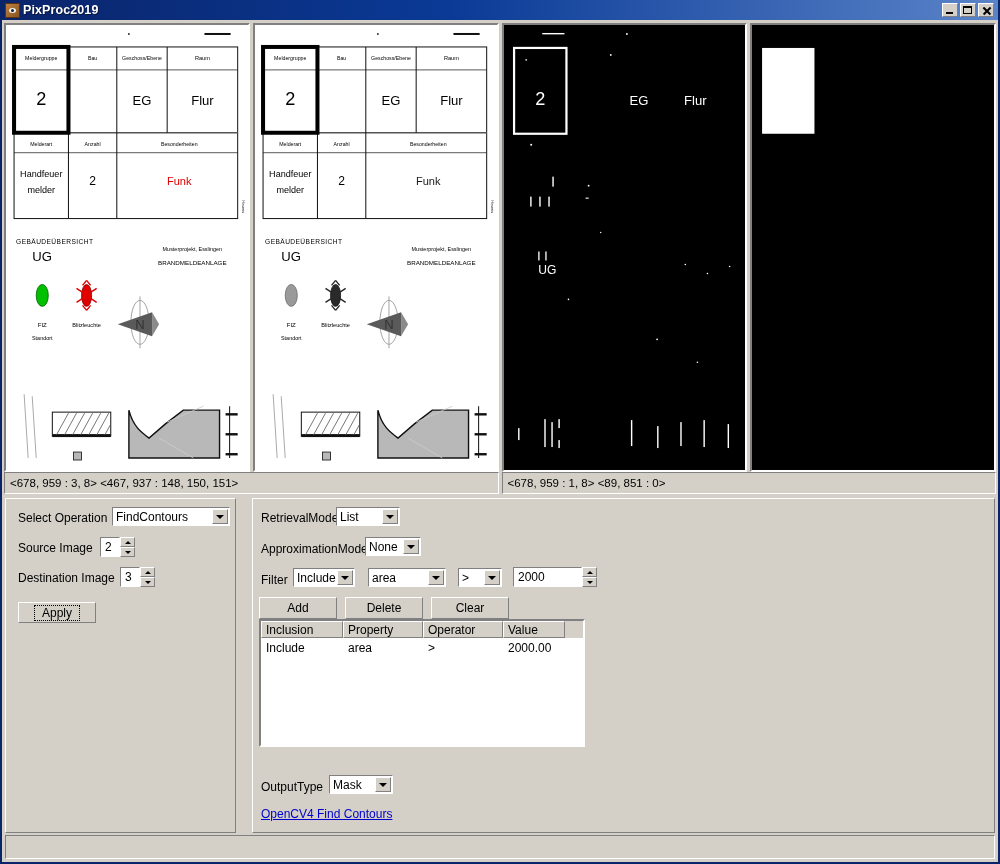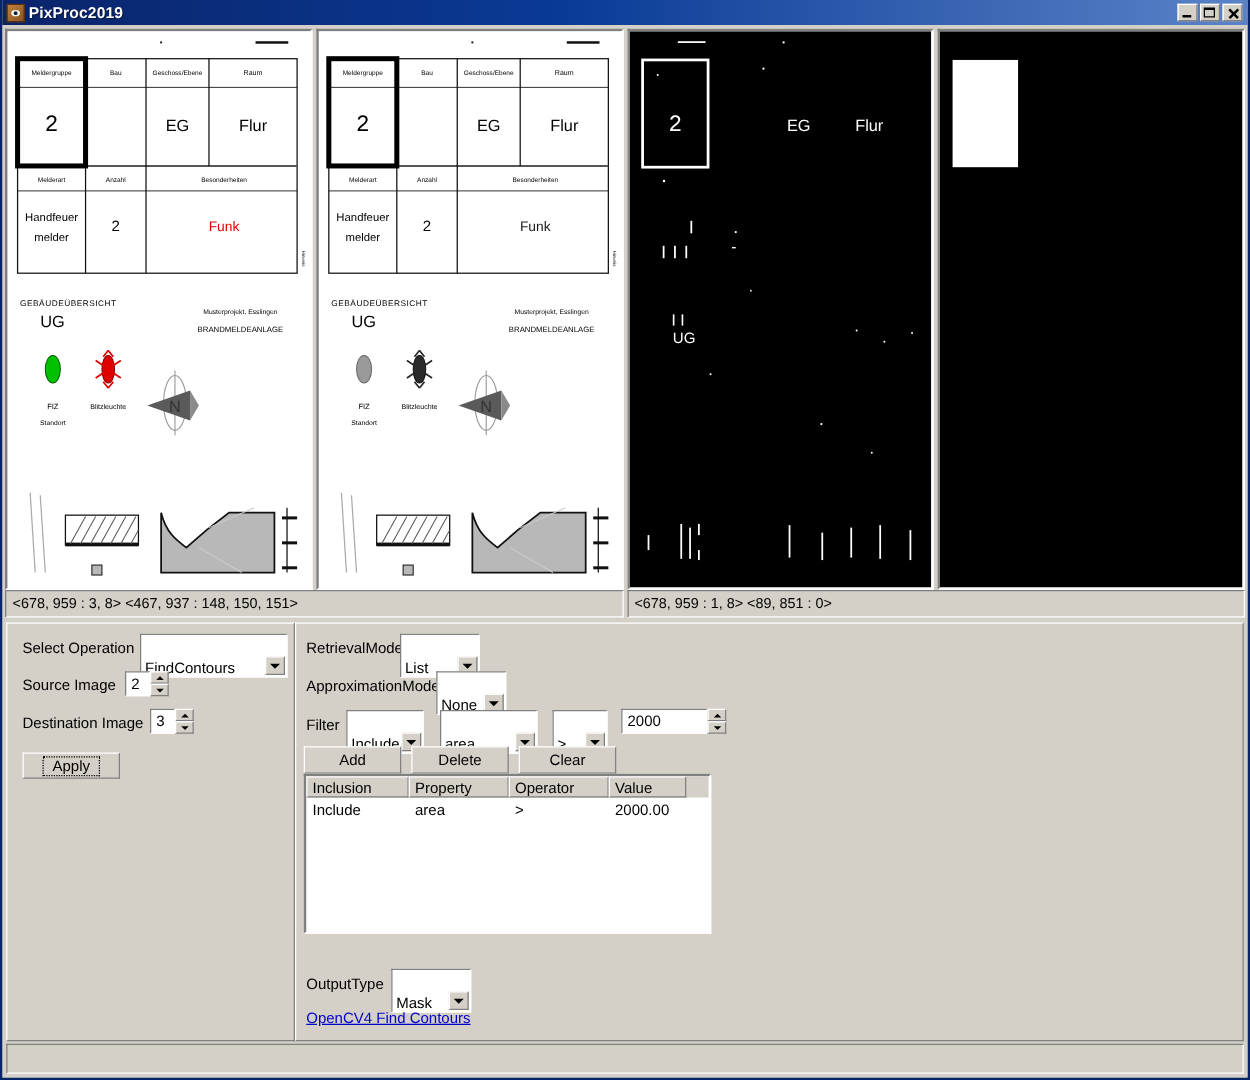--- a/index.html
+++ b/index.html
@@ -49,34 +49,34 @@
   .img-inner{position:absolute;inset:0;overflow:hidden;}
 
   
   .status-row{flex:0 0 24px;display:flex;padding:0 2px 2px 2px;box-sizing:border-box;gap:3px;}
   .status-cell{flex:1;background:#d4d0c8;border:1px solid;
                border-color:#808080 #fff #fff #808080;
                display:flex;align-items:center;padding-left:5px;
                font-size:11.5px;box-sizing:border-box;overflow:hidden;white-space:nowrap;}
 
   
-  .ctl-row{flex:1;display:flex;padding:2px 3px 0 3px;box-sizing:border-box;gap:0;}
+  .ctl-row{flex:1;display:flex;padding:2px 3px 0 3px;box-sizing:border-box;gap:16px;}
   .group{background:#d4d0c8;border:1px solid;
          border-color:#fff #808080 #808080 #fff;box-sizing:border-box;position:relative;}
   .group-left{flex:0 0 231px;}
   .group-right{flex:1;}
 
   label,.lbl{font-size:12px;color:#000;}
 
   .field-row{display:flex;align-items:center;position:absolute;}
 
   
   .combo{background:#fff;border:1px solid;
          border-color:#808080 #fff #fff #808080;
-         height:35px;box-sizing:border-box;display:flex;align-items:flex-end;
+         height:19px;box-sizing:border-box;display:flex;align-items:center;
          padding-left:3px;font-size:12px;position:relative;}
   .combo .cval{flex:1;overflow:hidden;white-space:nowrap;}
   .combo .arrow{width:16px;height:15px;margin:1px;flex:0 0 16px;
          background:#d4d0c8;border:1px solid;
          border-color:#fff #808080 #808080 #fff;
          display:flex;align-items:center;justify-content:center;box-sizing:border-box;}
   .tri-d{width:0;height:0;border-left:4px solid transparent;border-right:4px solid transparent;
          border-top:4px solid #000;}
 
   

